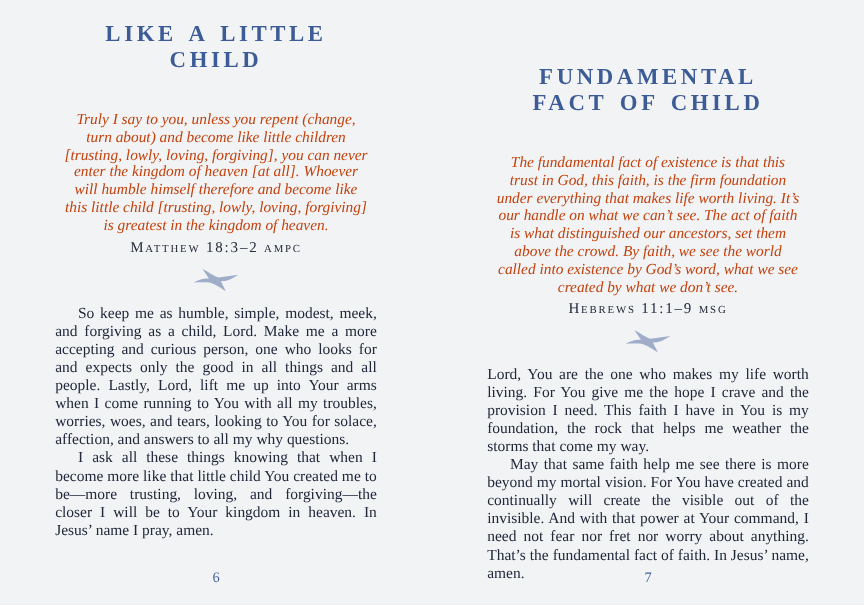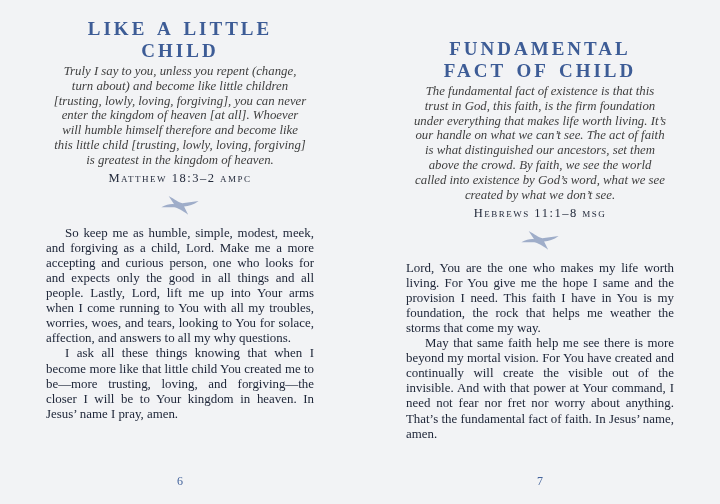--- a/index.html
+++ b/index.html
@@ -16,45 +16,45 @@
     overflow: hidden;
     font-family: "Liberation Serif", "DejaVu Serif", serif;
   }
   .page {
     position: relative;
     width: 360px;
     height: 504px;
     box-sizing: border-box;
   }
   .page-left  { padding-top: 18px; font-family: Liberation Serif, serif; }
-  .page-right { padding-top: 38px; }
+  .page-right { padding-top: 54px; }
 
   .inner {
     width: 268px;
     margin: 0 auto;
     text-align: center;
   }
 
   .title {
     margin: 0;
     font-size: 19px;
     line-height: 1.18;
     font-weight: 700;
     letter-spacing: 3px;
     word-spacing: 3px;
     color: #3d5c96;
   }
 
   .scripture {
     width: 254px;
-    margin: 1px auto 0 auto;
+    margin: 29px auto 0 auto;
     font-style: italic;
     font-size: 12.8px;
     line-height: 1.16;
-    color: #404040;
+    color: #c2410c;
     text-align: center;
   }
 
   .reference {
     margin-top: 3px;
     font-size: 12.5px;
     font-variant: small-caps;
     letter-spacing: 1.5px;
     color: #242b3c;
   }
@@ -105,27 +105,27 @@
         <p class="indent">I ask all these things knowing that when I become more like that little child You created me to be—more trusting, loving, and forgiving—the closer I will be to Your kingdom in heaven. In Jesus’ name I pray, amen.</p>
       </div>
     </div>
     <div class="pageno">6</div>
   </section>
 
   <section class="page page-right">
     <div class="inner">
       <h1 class="title"><span>FUNDAMENTAL</span><br><span>FACT OF CHILD</span></h1>
       <div class="scripture">The fundamental fact of existence is that this trust in God, this faith, is the firm foundation under everything that makes life worth living. It’s our handle on what we can’t see. The act of faith is what distinguished our ancestors, set them above the crowd. By faith, we see the world called into existence by God’s word, what we see created by what we don’t see.</div>
-      <div class="reference">Hebrews 11:1–8 msg</div>
+      <div class="reference">Hebrews 11:1–9 msg</div>
       <div class="bird">
         <svg viewBox="0 0 44 24" width="40" height="22" aria-hidden="true">
           <path d="M1.5 13.5 C7 10.5 11.5 9.5 15.5 10 L9.5 1 C16 4.5 20.5 8 24.5 9 L42.5 6.5 C37 10.5 31.5 12.5 26.5 12.5 L31 21.5 C24 17 19.5 14 15.5 13.5 C10.5 13 5.5 13.5 1.5 13.5 Z" fill="#9fadc9"></path>
         </svg>
       </div>
       <div class="prayer">
-        <p>Lord, You are the one who makes my life worth living. For You give me the hope I same and the provision I need. This faith I have in You is my foundation, the rock that helps me weather the storms that come my way.</p>
+        <p>Lord, You are the one who makes my life worth living. For You give me the hope I crave and the provision I need. This faith I have in You is my foundation, the rock that helps me weather the storms that come my way.</p>
         <p class="indent">May that same faith help me see there is more beyond my mortal vision. For You have created and continually will create the visible out of the invisible. And with that power at Your command, I need not fear nor fret nor worry about anything. That’s the fundamental fact of faith. In Jesus’ name, amen.</p>
       </div>
     </div>
     <div class="pageno">7</div>
   </section>
 
 </div>
 
 </body></html>

